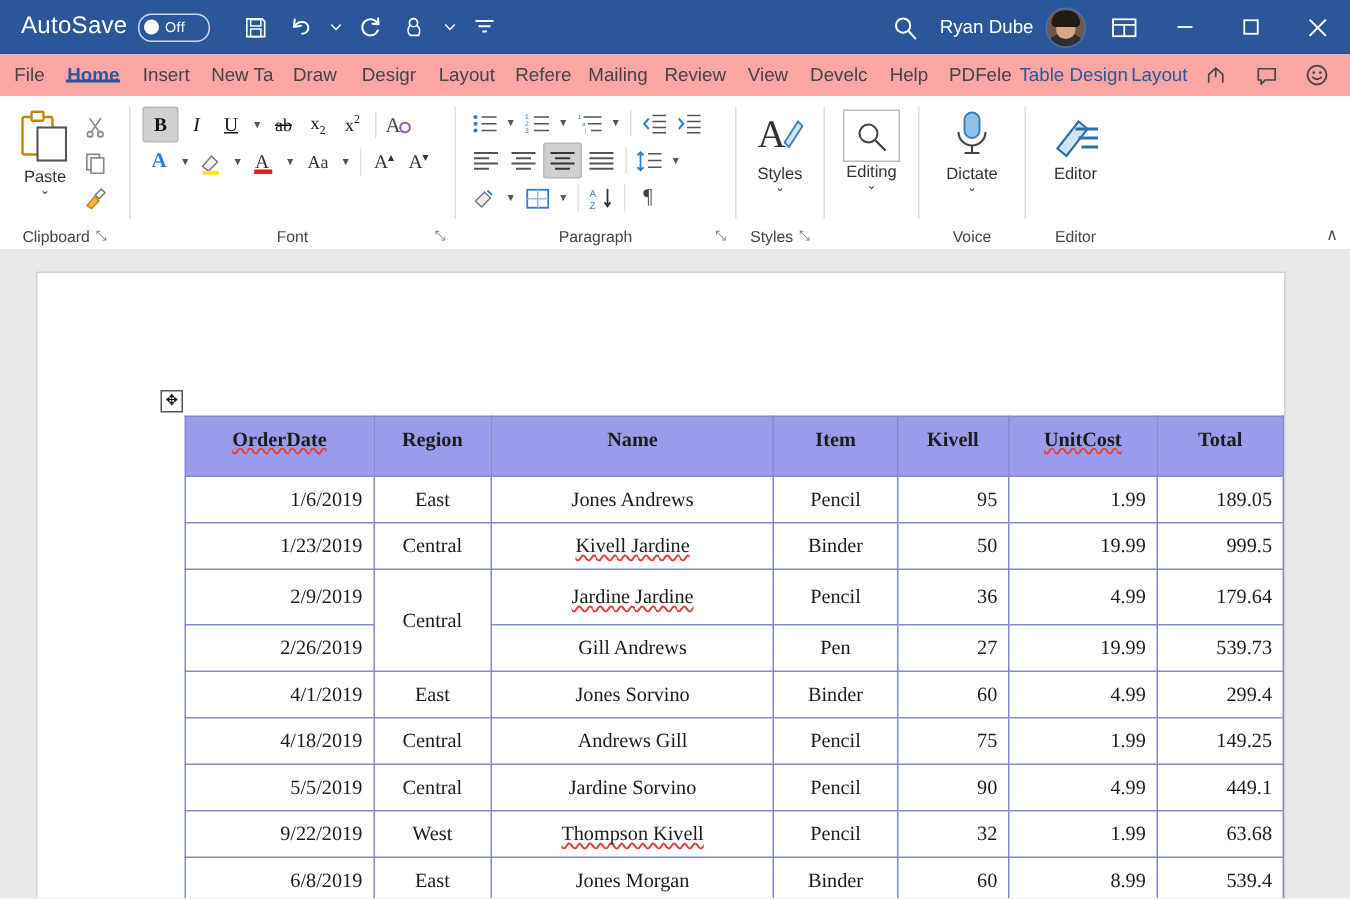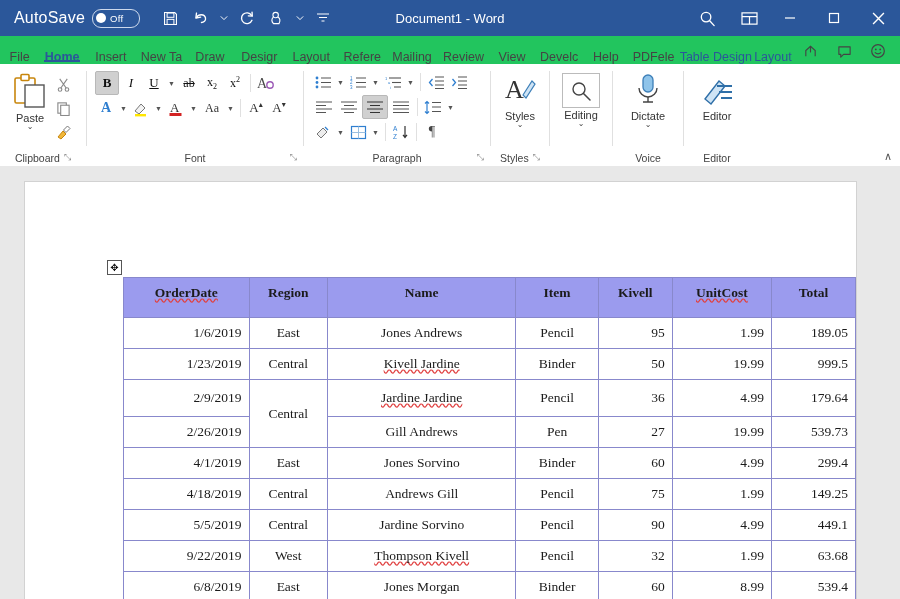--- a/index.html
+++ b/index.html
@@ -44,21 +44,21 @@
     background:#6d5a4b;border:1px solid #4a6fae;
   }
   .avatar .hair{position:absolute;left:3px;top:1px;width:19px;height:11px;border-radius:9px 9px 3px 3px;background:#241a14;}
   .avatar .face{position:absolute;left:6px;top:7px;width:13px;height:13px;border-radius:50%;background:#d7aa86;}
   .avatar .body{position:absolute;left:1px;bottom:0;width:23px;height:8px;border-radius:7px 7px 0 0;background:#2d2f33;}
   .ribbon-display{width:38px;display:flex;align-items:center;justify-content:center;}
   .wbtn{width:44px;height:36px;display:flex;align-items:center;justify-content:center;color:#fff;}
 
   
   .tabstrip{
-    height:28px;background:#22c55e;display:flex;align-items:flex-end;
+    height:28px;background:#fca5a5;display:flex;align-items:center;
     border-bottom:1px solid #ffffff;position:relative;
   }
   .tab{
     display:flex;align-items:center;justify-content:center;
     font-size:12.5px;color:#444444;padding:0 6px;white-space:nowrap;overflow:hidden;
     position:relative;cursor:default;
   }
   .tab.active{color:#2b579a;font-weight:bold;}
   .tab.active:after{
     content:"";position:absolute;left:5px;right:5px;bottom:2px;height:2.5px;background:#2b579a;
@@ -196,28 +196,35 @@
             </svg>
           </div>
         <div class="qbtn" title="Customize Quick Access Toolbar">
           <svg width="14" height="14" viewBox="0 0 14 14">
               <path d="M1 3 H13 M3 6.5 H11 M5.5 10 H8.5" stroke="#fff" stroke-width="1.2" fill="none"></path>
             </svg>
         </div>
       </div>
     </div>
 
-    <div class="tb-center">Document1  -  Word</div>
 
     <div class="tb-right">
       <div class="search-ic">
         <svg width="19" height="19" viewBox="0 0 20 20">
             <circle cx="8.5" cy="8.5" r="5" fill="none" stroke="#fff" stroke-width="1.4"></circle>
             <path d="M12.3 12.3 L17 17.5" stroke="#fff" stroke-width="1.4" stroke-linecap="round"></path>
           </svg>
+      </div>
+      <div class="user">
+        <span class="user-name">Ryan Dube</span>
+        <div class="avatar">
+          <div class="body"></div>
+          <div class="face"></div>
+          <div class="hair"></div>
+        </div>
       </div>
       <div class="ribbon-display">
         <svg width="17" height="15" viewBox="0 0 18 16">
             <rect x="1" y="2" width="16" height="12" fill="none" stroke="#fff" stroke-width="1.3"></rect>
             <path d="M1 6 H17" stroke="#fff" stroke-width="1.3"></path>
             <path d="M9 6 V14" stroke="#fff" stroke-width="1.3"></path>
           </svg>
       </div>
       <div class="wbtn">
           <svg width="12" height="12" viewBox="0 0 12 12">

